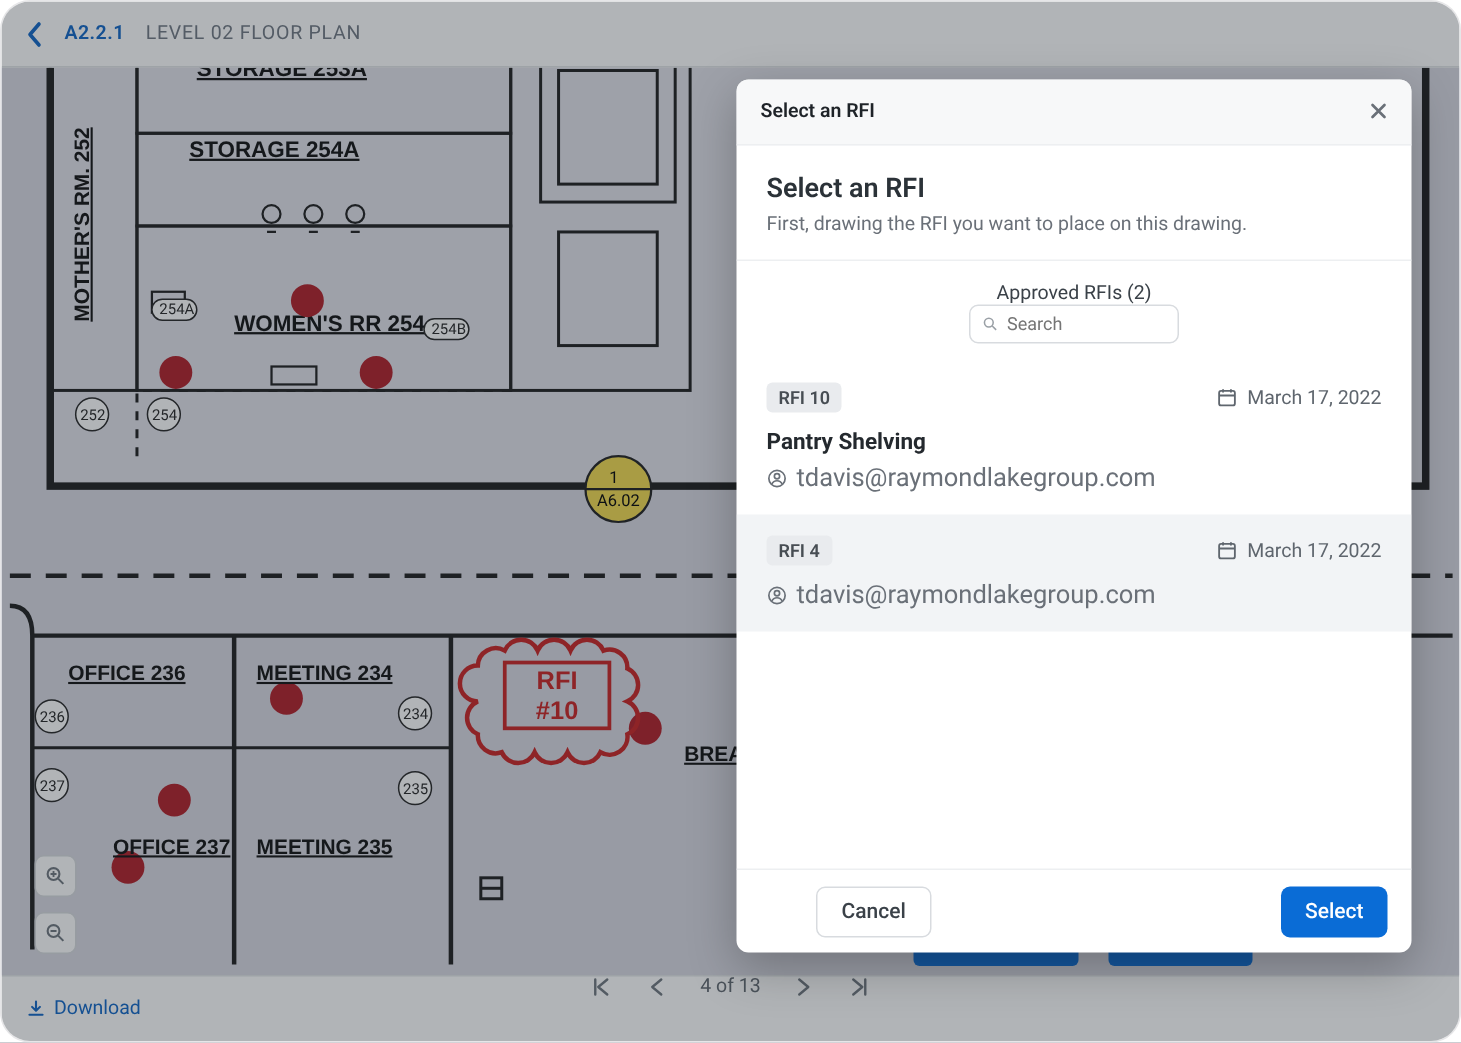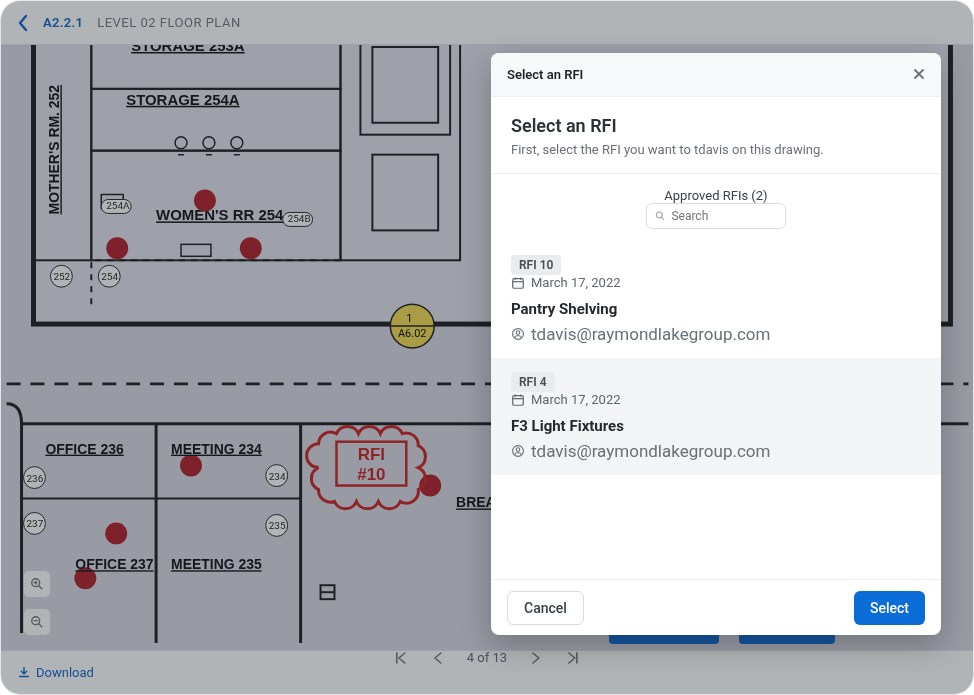--- a/index.html
+++ b/index.html
@@ -45,29 +45,29 @@
   .modal-header h2 { font-size:18px; font-weight:600; color:#2b3238; margin-bottom:6px; }
   .modal-header p { font-size:13px; color:#6a7078; }
   .filter-row { display:flex; align-items:center; justify-content:space-between; padding:14px 20px 12px 20px;flex-direction:column; }
   .filter-row .count { font-size:13px; color:#3a4148; }
   .searchbox { width:140px; height:26px; border:1px solid #d8dbdf; border-radius:6px; display:flex; align-items:center; padding:0 8px; gap:6px; color:#9aa0a6; font-size:12px; }
   .searchbox input { border:none; outline:none; width:100%; font-size:12px; color:#333; background:transparent; }
 
   .rfi-list { flex:1; overflow:auto; }
   .rfi-item { padding:14px 20px; cursor:pointer; }
   .rfi-item.selected { background:#f2f4f6; }
-  .rfi-top { display:flex; align-items:flex-start; justify-content:space-between; margin-bottom:10px;flex-direction:column; }
+  .rfi-top { display:flex; align-items:center; justify-content:space-between; margin-bottom:10px; }
   .rfi-badge { background:#e9ebee; color:#474d53; font-size:12px; font-weight:600; padding:3px 8px; border-radius:4px; }
   .rfi-date { display:flex; align-items:center; gap:6px; color:#5f666e; font-size:13px; }
   .rfi-title { font-size:15px; font-weight:700; color:#24292e; margin-bottom:6px; }
   .rfi-from { display:flex; align-items:center; gap:6px; color:#6a7078; font-size:17px; }
 
   .modal-footer { height:56px; border-top:1px solid #edeff1; display:flex; align-items:center; justify-content:space-between; padding:0 16px; }
   .btn { height:34px; padding:0 16px; border-radius:6px; font-size:14px; font-weight:500; display:flex; align-items:center; cursor:pointer; border:none; }
-  .btn-secondary { background:#fff; border:1px solid #d8dbdf; color:#3a4148; }
+  .btn-secondary { background:#fff; border:1px solid #d8dbdf; color:#3a4148;margin-left:37px; }
   .btn-primary { background:#0a6cd6; color:#fff; }
 
   
   .chip-under { position:absolute; height:24px; background:#0a6cd6; border-radius:4px; bottom:50px; }
 </style>
 </head>
 <body>
 
 <div class="frame">
 
@@ -257,21 +257,21 @@
     <div class="modal-titlebar">
       <span class="title">Select an RFI</span>
       <span class="close">
         <svg width="12" height="12" viewBox="0 0 12 12">
             <path d="M2 2l8 8M10 2l-8 8" stroke="currentColor" stroke-width="1.8" stroke-linecap="round"></path>
           </svg>
       </span>
     </div>
     <div class="modal-header">
       <h2>Select an RFI</h2>
-      <p>First, select the RFI you want to tdavis on this drawing.</p>
+      <p>First, drawing the RFI you want to place on this drawing.</p>
     </div>
     <div class="filter-row">
       <span class="count">Approved RFIs (2)</span>
       <label class="searchbox">
         <svg width="12" height="12" viewBox="0 0 16 16">
             <circle cx="6.5" cy="6.5" r="4.5" fill="none" stroke="currentColor" stroke-width="1.6"></circle>
             <line x1="10" y1="10" x2="14" y2="14" stroke="currentColor" stroke-width="1.6"></line>
           </svg>
         <input type="text" placeholder="Search" style="">
       </label>
@@ -308,21 +308,20 @@
           <span class="rfi-date">
             <svg width="14" height="14" viewBox="0 0 16 16">
                 <rect x="2" y="3" width="12" height="11" rx="1.5" fill="none" stroke="currentColor" stroke-width="1.4"></rect>
                 <line x1="2" y1="6.5" x2="14" y2="6.5" stroke="currentColor" stroke-width="1.4"></line>
                 <line x1="5" y1="1.8" x2="5" y2="4.2" stroke="currentColor" stroke-width="1.4"></line>
                 <line x1="11" y1="1.8" x2="11" y2="4.2" stroke="currentColor" stroke-width="1.4"></line>
               </svg>
             <span>March 17, 2022</span>
           </span>
         </div>
-        <div class="rfi-title">F3 Light Fixtures</div>
         <div class="rfi-from">
           <svg width="14" height="14" viewBox="0 0 16 16">
               <circle cx="8" cy="8" r="6.2" fill="none" stroke="currentColor" stroke-width="1.3"></circle>
               <circle cx="8" cy="6.3" r="2" fill="none" stroke="currentColor" stroke-width="1.3"></circle>
               <path d="M4 12.4c.8-1.8 2.3-2.7 4-2.7s3.2.9 4 2.7" fill="none" stroke="currentColor" stroke-width="1.3"></path>
             </svg>
           <span>tdavis@raymondlakegroup.com</span>
         </div>
       </div>
     </div>

